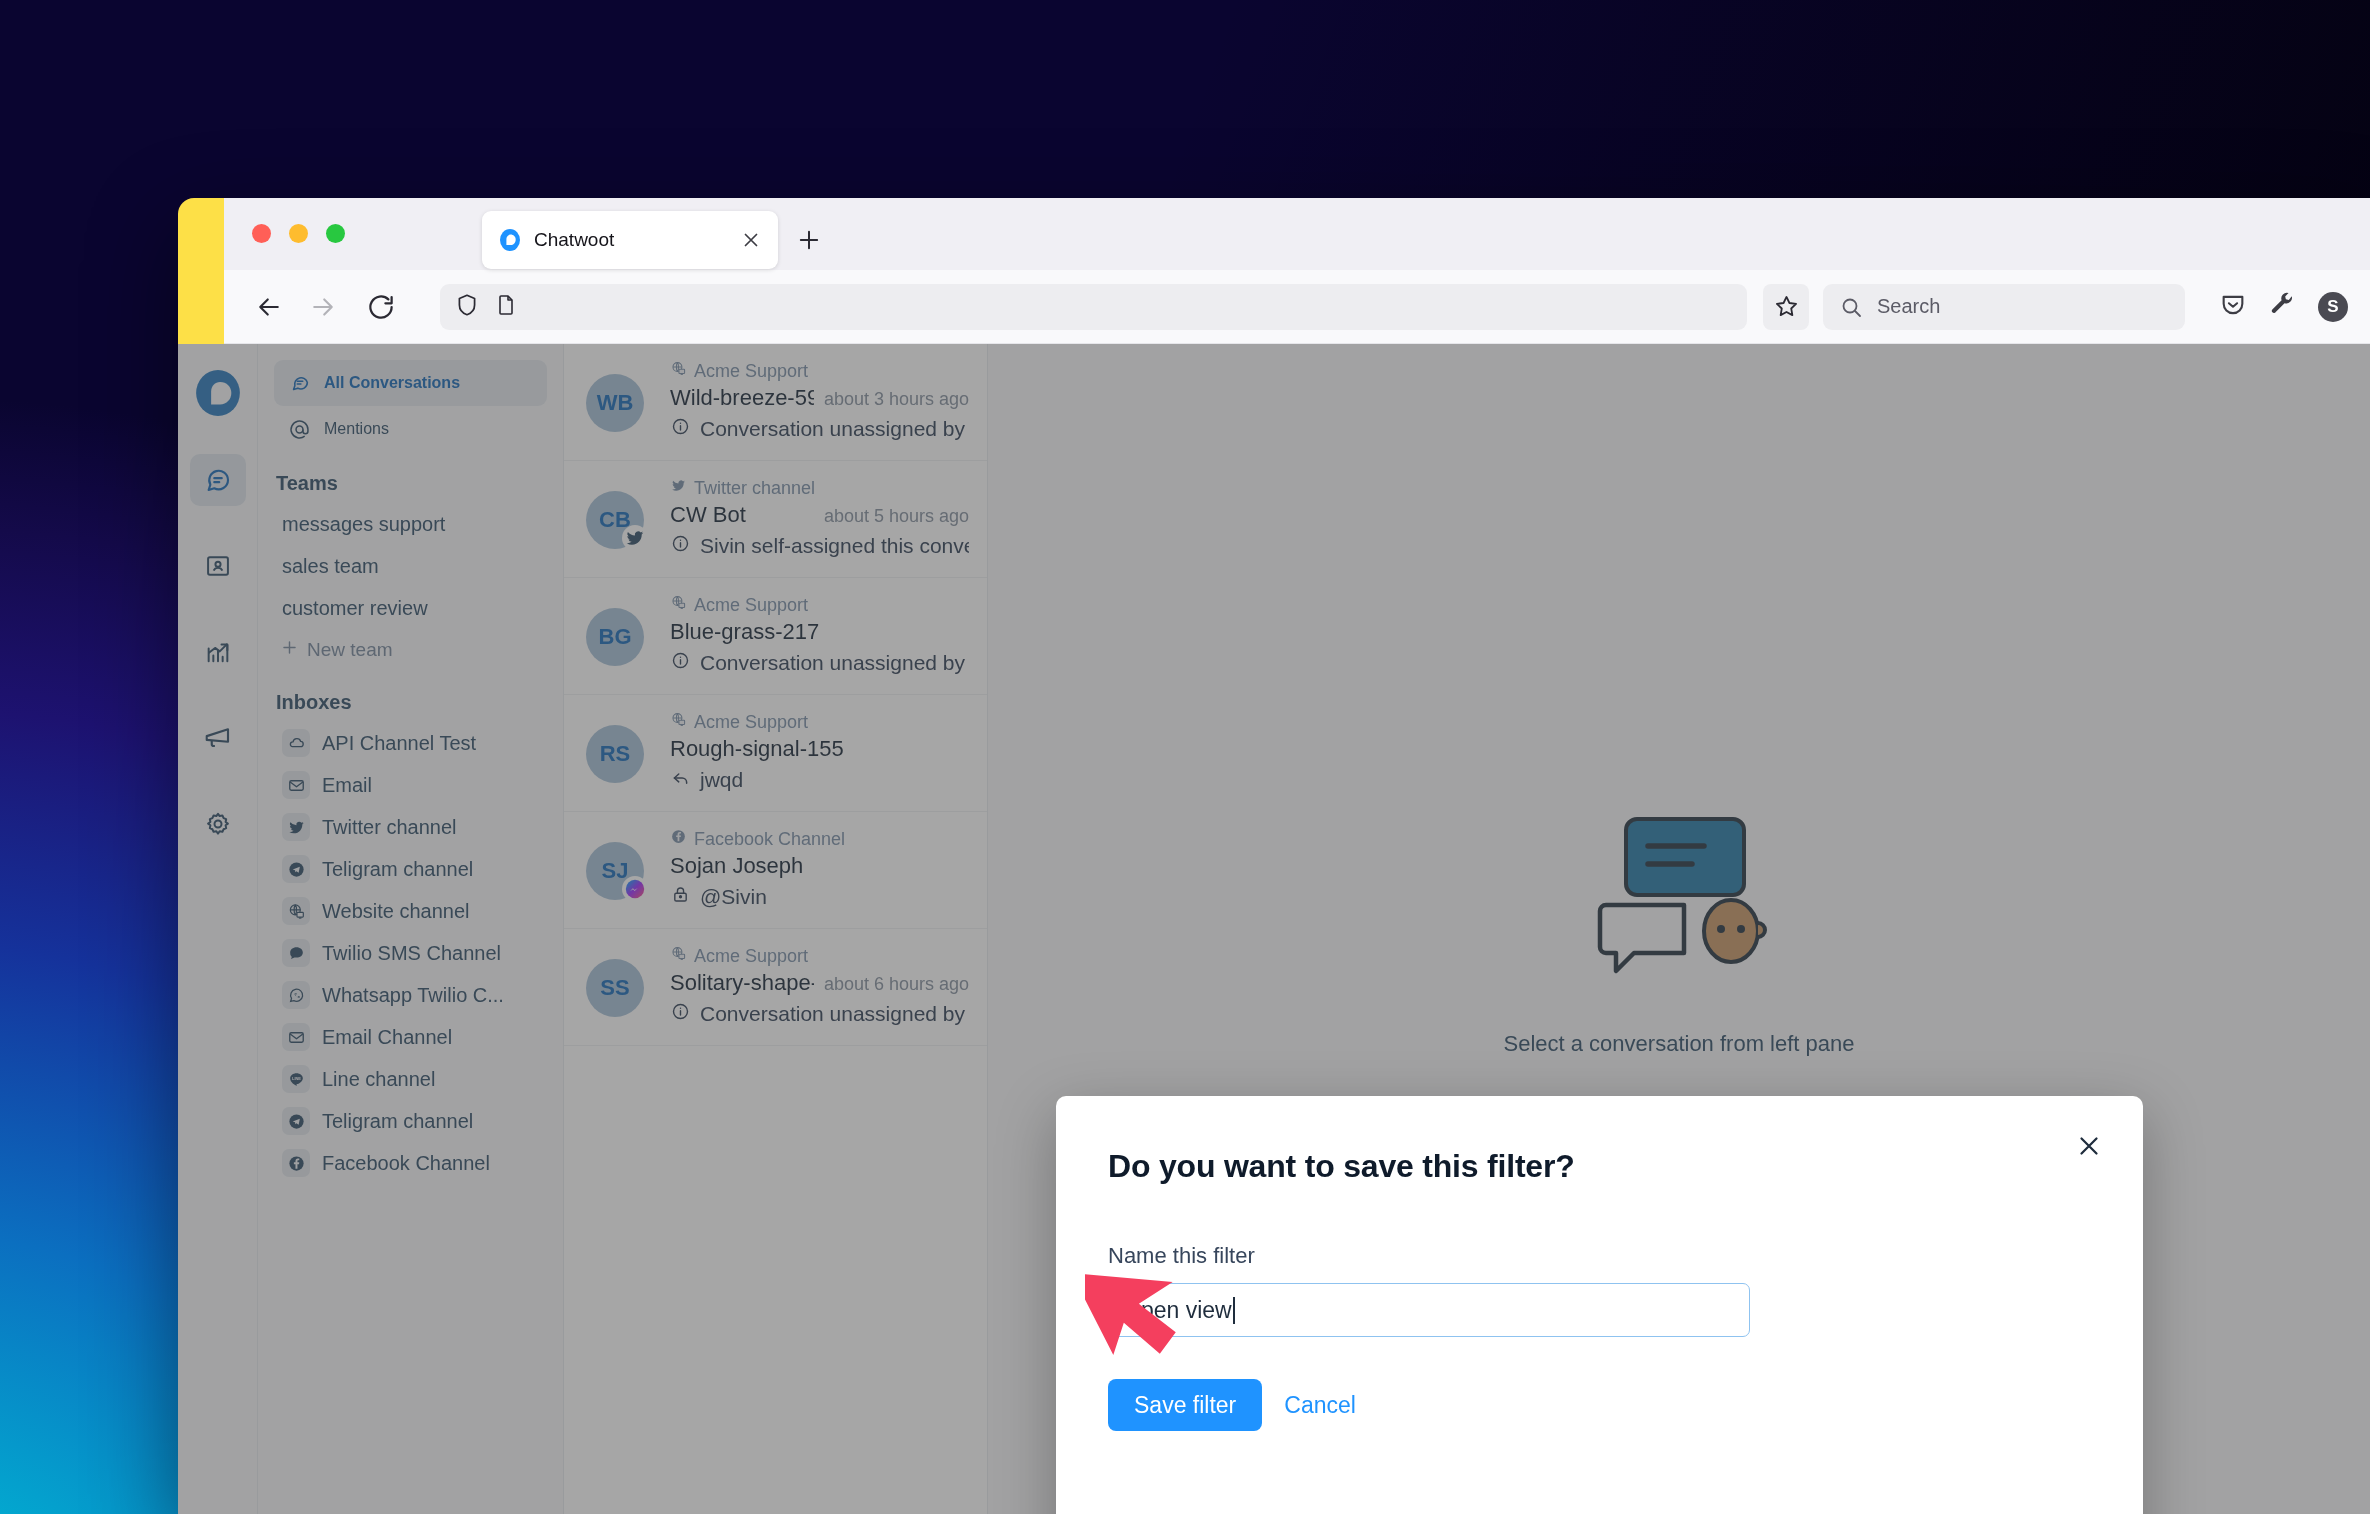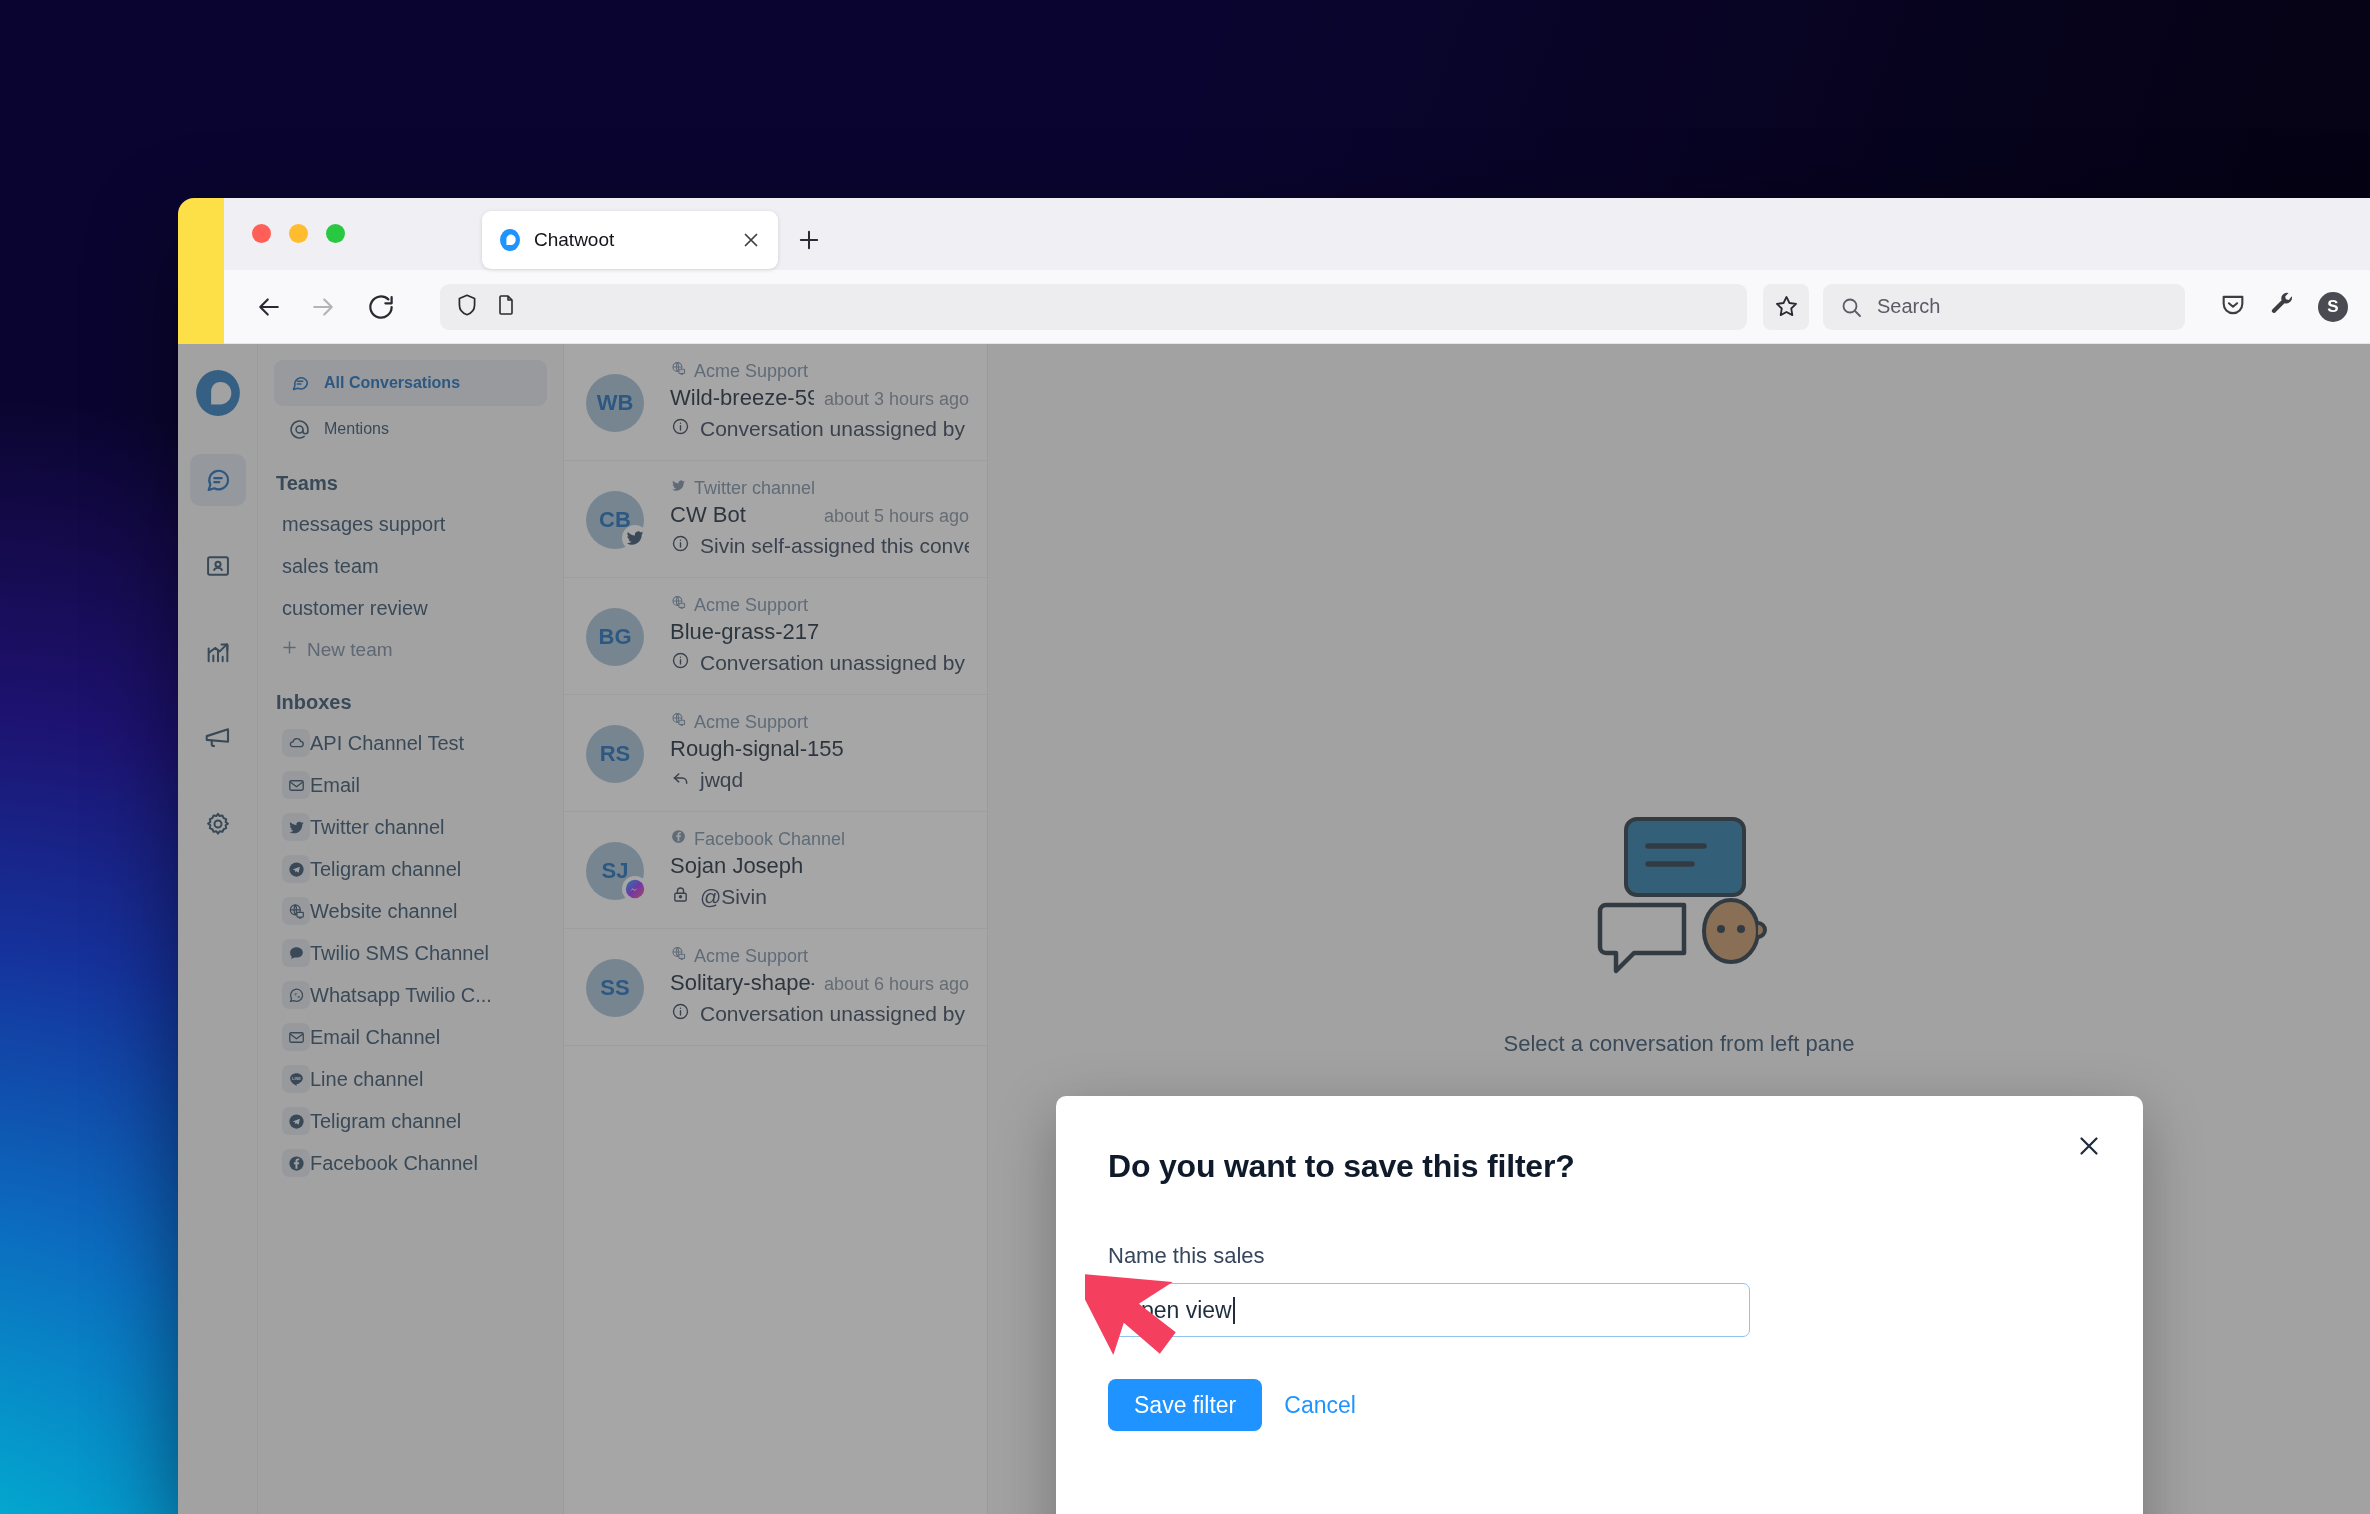--- a/index.html
+++ b/index.html
@@ -122,21 +122,21 @@
   .sec-title {
     font-size:20px; font-weight:700; color:#37546d;
     margin: 20px 0 8px 2px;
   }
   .team-row {
     height:42px; display:flex; align-items:center; padding-left:8px;
     font-size:20px; color:#37546d; white-space:nowrap;
   }
   .newteam { height:42px; display:flex; align-items:center; gap:8px; padding-left:6px; font-size:19px; color:#7a8ba0; }
   .inbox-row {
-    height:42px; display:flex; align-items:center; padding-left:8px;
+    height:42px; display:flex; align-items:center; gap:12px; padding-left:8px;
     font-size:20px; color:#37546d; white-space:nowrap; overflow:hidden;
   }
   .inbox-badge {
     width:28px;height:28px;flex:none;border-radius:7px;background:#e3e7ec;
     display:flex;align-items:center;justify-content:center;color:#37546d;
   }
 
   
   .convlist {
     width: 424px; flex:none; background:#fff;
@@ -693,21 +693,21 @@
     <div id="dim"></div>
   </div>
 
   <div id="modal">
     <div class="modal-close">
       <svg viewBox="0 0 24 24" width="30" height="30" fill="none" stroke="currentColor" stroke-width="1.8" stroke-linecap="round">
         <path d="M6 6l12 12M18 6L6 18"></path>
       </svg>
     </div>
     <div class="modal-title">Do you want to save this filter?</div>
-    <div class="modal-label">Name this sales</div>
+    <div class="modal-label">Name this filter</div>
     <div class="modal-input">
       <span>Open view</span>
         <span class="caret"></span>
     </div>
     <div class="modal-actions">
       <button class="btn-primary">Save filter</button>
       <button class="btn-link">Cancel</button>
     </div>
   </div>
 

